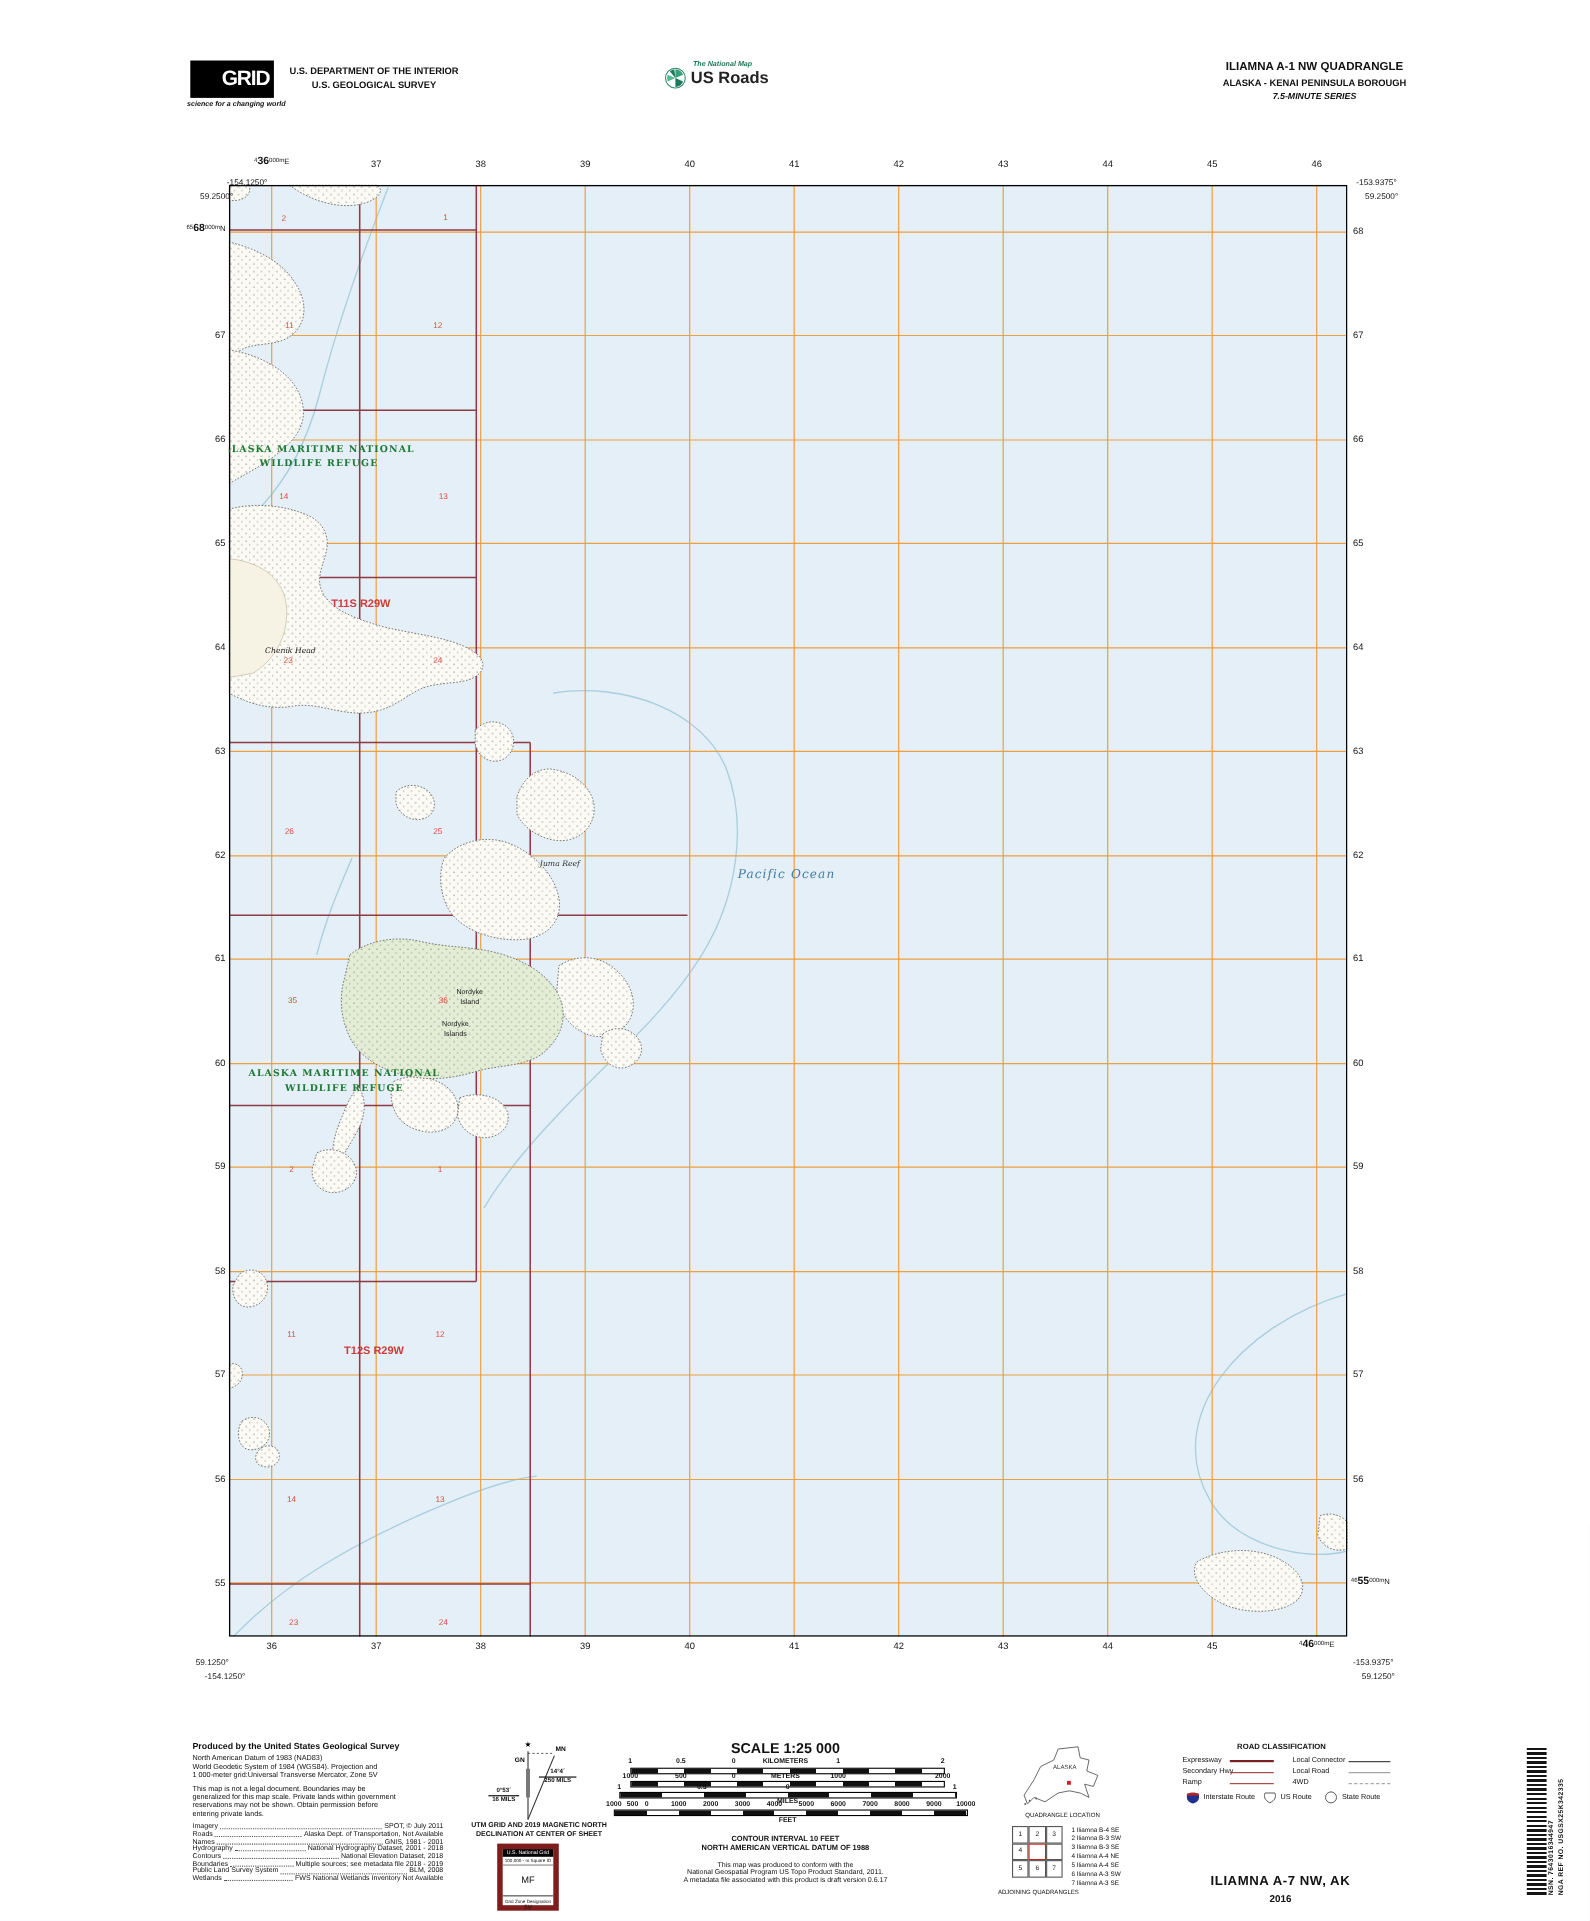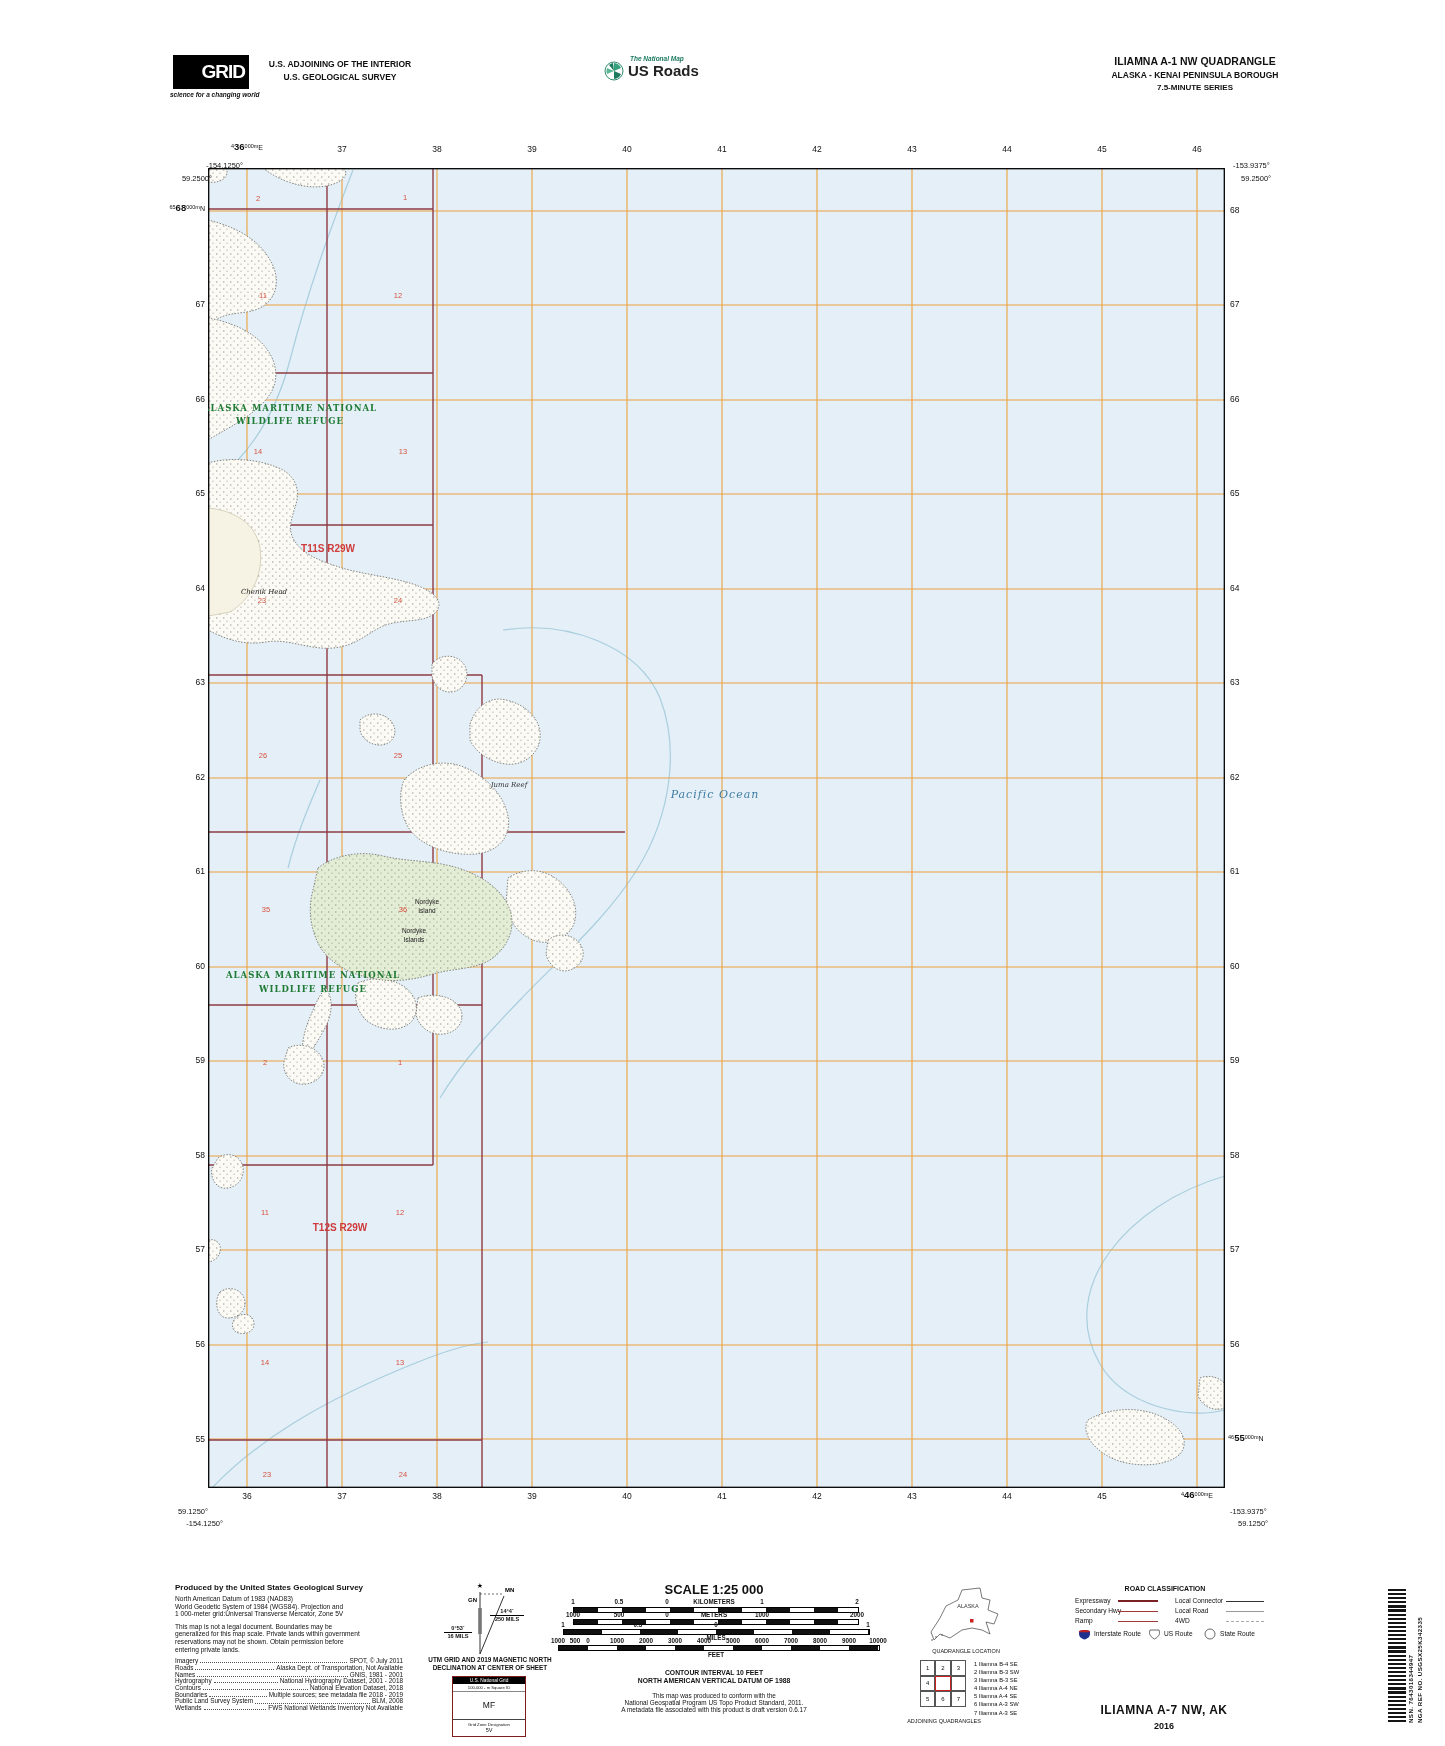--- a/index.html
+++ b/index.html
@@ -9,21 +9,21 @@
   .usgs-box{position:absolute;left:173px;top:55px;width:76px;height:34px;background:#000;color:#fff;display:flex;align-items:center;justify-content:flex-end;padding-right:4px;box-sizing:border-box;}
   .usgs-box b{font-size:19px;letter-spacing:-1px;}
   .usgs-tag{position:absolute;left:170px;top:91px;font-size:6.5px;font-style:italic;font-weight:bold;}
   .dept{position:absolute;left:255px;top:58px;width:170px;text-align:center;font-size:8.5px;font-weight:bold;line-height:13px;}
   .tnm{position:absolute;left:604px;top:55px;width:120px;}
   .tnm .small{font-size:6.5px;font-style:italic;font-weight:bold;color:#1d7a5f;margin-left:26px;}
   .tnm .big{font-size:15px;font-weight:bold;color:#222;margin-left:24px;margin-top:0px;}
   .quadtitle{position:absolute;left:1040px;top:55px;width:310px;text-align:center;}
   .quadtitle .l1{font-size:10.5px;font-weight:bold;}
   .quadtitle .l2{font-size:8.5px;font-weight:bold;margin-top:3px;}
-  .quadtitle .l3{font-size:8px;font-weight:bold;margin-top:3px;}
+  .quadtitle .l3{font-size:8px;font-weight:bold;margin-top:3px;font-style:italic;}
   
   .gt{position:absolute;font-size:8.5px;transform:translateX(-50%);white-space:nowrap;}
   .gl{position:absolute;left:150px;width:55px;text-align:right;font-size:8.5px;}
   .gr{position:absolute;left:1230px;font-size:8.5px;}
   .comp{white-space:nowrap;}
   .comp .sp{font-size:5.5px;vertical-align:2px;}
   .comp .bg{font-size:9.5px;font-weight:600;}
   .comp .su{font-size:5.5px;vertical-align:2px;}
   .comp .dr{font-size:7px;}
   .coord{position:absolute;font-size:7.5px;white-space:nowrap;margin-top:16px;}
@@ -31,21 +31,21 @@
   
   .fhead{font-size:8px;font-weight:bold;}
   .ftext{font-size:6.6px;line-height:7.6px;}
   .crow{display:flex;width:228px;font-size:6.4px;line-height:6.7px;}
   .crow .dots{flex:1;border-bottom:1px dotted #555;margin:0 2px 1.5px 2px;}
   .sl{position:absolute;font-size:6.3px;font-weight:bold;transform:translateX(-50%);white-space:nowrap;}
   .sbar{position:absolute;height:4px;border:1px solid #000;background:repeating-linear-gradient(90deg,#111 0 24px,#fff 24px 48px);}
   .cnt{transform:translateX(-50%);text-align:center;white-space:nowrap;}
   .declval{position:absolute;text-align:center;font-size:5.6px;font-weight:bold;line-height:7px;}
   .declval .top{border-bottom:0.8px solid #000;padding:0 1px;}
-  .usng{position:absolute;left:452px;top:1676px;width:74px;height:61px;border:1px solid #7f1d1d;box-sizing:border-box;background:#fff;}
+  .usng{position:absolute;left:452px;top:1676px;width:56px;height:61px;border:5px solid #7f1d1d;box-sizing:border-box;background:#fff;}
   .usng .hdr{background:#000;color:#fff;font-size:4.8px;text-align:center;padding:1px 0;}
   .usng .sub{font-size:4.2px;text-align:center;margin-top:1px;border-bottom:0.5px solid #888;padding-bottom:1px;}
   .usng .sq{font-size:8.5px;text-align:center;margin-top:8px;}
   .usng .zl{font-size:4.2px;text-align:center;margin-top:9px;border-top:0.8px solid #444;padding-top:1.5px;}
   .usng .zn{font-size:5.5px;text-align:center;}
   .adjgrid{position:absolute;left:920px;top:1660px;width:46px;height:47px;display:grid;grid-template-columns:repeat(3,1fr);grid-template-rows:repeat(3,1fr);}
   .adjgrid .cell{border:0.7px solid #555;font-size:6px;display:flex;align-items:center;justify-content:center;}
   .adjgrid .red{border:1.8px solid #cc2020;}
   .adjlist{position:absolute;left:974px;top:1660px;font-size:5.8px;line-height:8.1px;white-space:nowrap;}
   .rowlbl{position:absolute;font-size:6.6px;white-space:nowrap;}
@@ -56,21 +56,21 @@
 </head>
 <body>
 
 <div id="page">
 
   <div class="usgs-box">
     <b>GRID</b>
   </div>
   <div class="usgs-tag">science for a changing world</div>
   <div class="dept">
-    <div>U.S. ADJOINING OF THE INTERIOR</div>
+    <div>U.S. DEPARTMENT OF THE INTERIOR</div>
     <div>U.S. GEOLOGICAL SURVEY</div>
   </div>
   <div class="tnm">
     <svg width="20" height="20" style="position:absolute;left:0;top:6px">
       <circle cx="10" cy="10" r="9" fill="#fff" stroke="#2e8b6a" stroke-width="1"></circle>
       <path d="M10,2 A8,8 0 0 1 17,7 L10,10 Z" fill="#34a07c"></path>
       <path d="M17,13 A8,8 0 0 1 10,18 L10,10 Z" fill="#1d7a5f"></path>
       <path d="M3,13 A8,8 0 0 1 3,7 L10,10 Z" fill="#57b893"></path>
       <path d="M5,4 A8,8 0 0 1 9,2 L10,10 Z" fill="#1d7a5f"></path>
     </svg>

